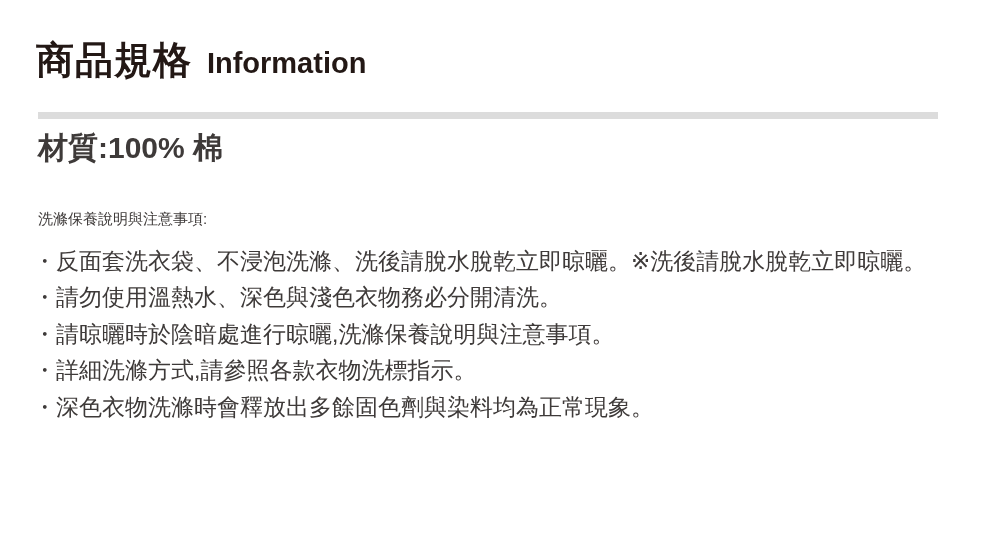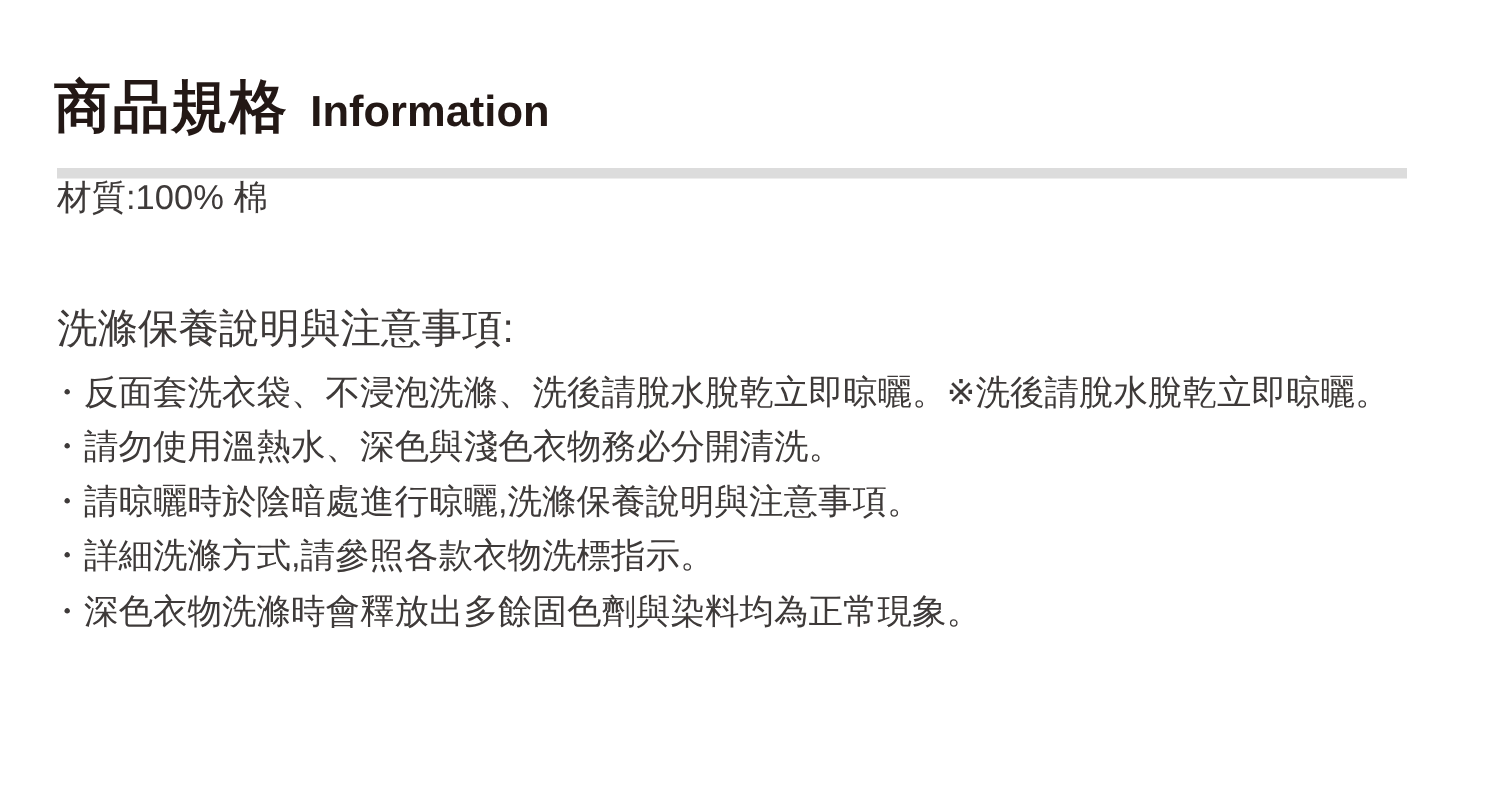--- a/index.html
+++ b/index.html
@@ -12,21 +12,21 @@
     width: 1000px;
     height: 540px;
     background: #ffffff;
     overflow: hidden;
     font-family: "Liberation Sans", "DejaVu Sans", sans-serif;
     color: #3e3a39;
   }
   .title {
     position: absolute;
     left: 36px;
-    top: 46px;
+    top: 35px;
     margin: 0;
     font-weight: 700;
     color: #231815;
     white-space: nowrap;
   }
   .title-zh {
     font-size: 38px;
     letter-spacing: 1px;
   }
   .title-en {
@@ -37,32 +37,33 @@
     position: absolute;
     left: 38px;
     top: 112px;
     width: 900px;
     height: 7px;
     background: #dcdcdc;
   }
   .material {
     position: absolute;
     left: 38px;
-    top: 116px;
+    top: 133px;
     margin: 0;
-    font-size: 23px;
+    font-size: 30px;
     line-height: 30px;
     white-space: nowrap;
+    font-weight: bold;
   }
   .care-heading {
     position: absolute;
     left: 38px;
     top: 204px;
     margin: 0;
-    font-size: 27px;
+    font-size: 15px;
     line-height: 30px;
     white-space: nowrap;
   }
   .care-list {
     position: absolute;
     left: 33px;
     top: 243px;
     margin: 0;
     padding: 0;
     list-style: none;

